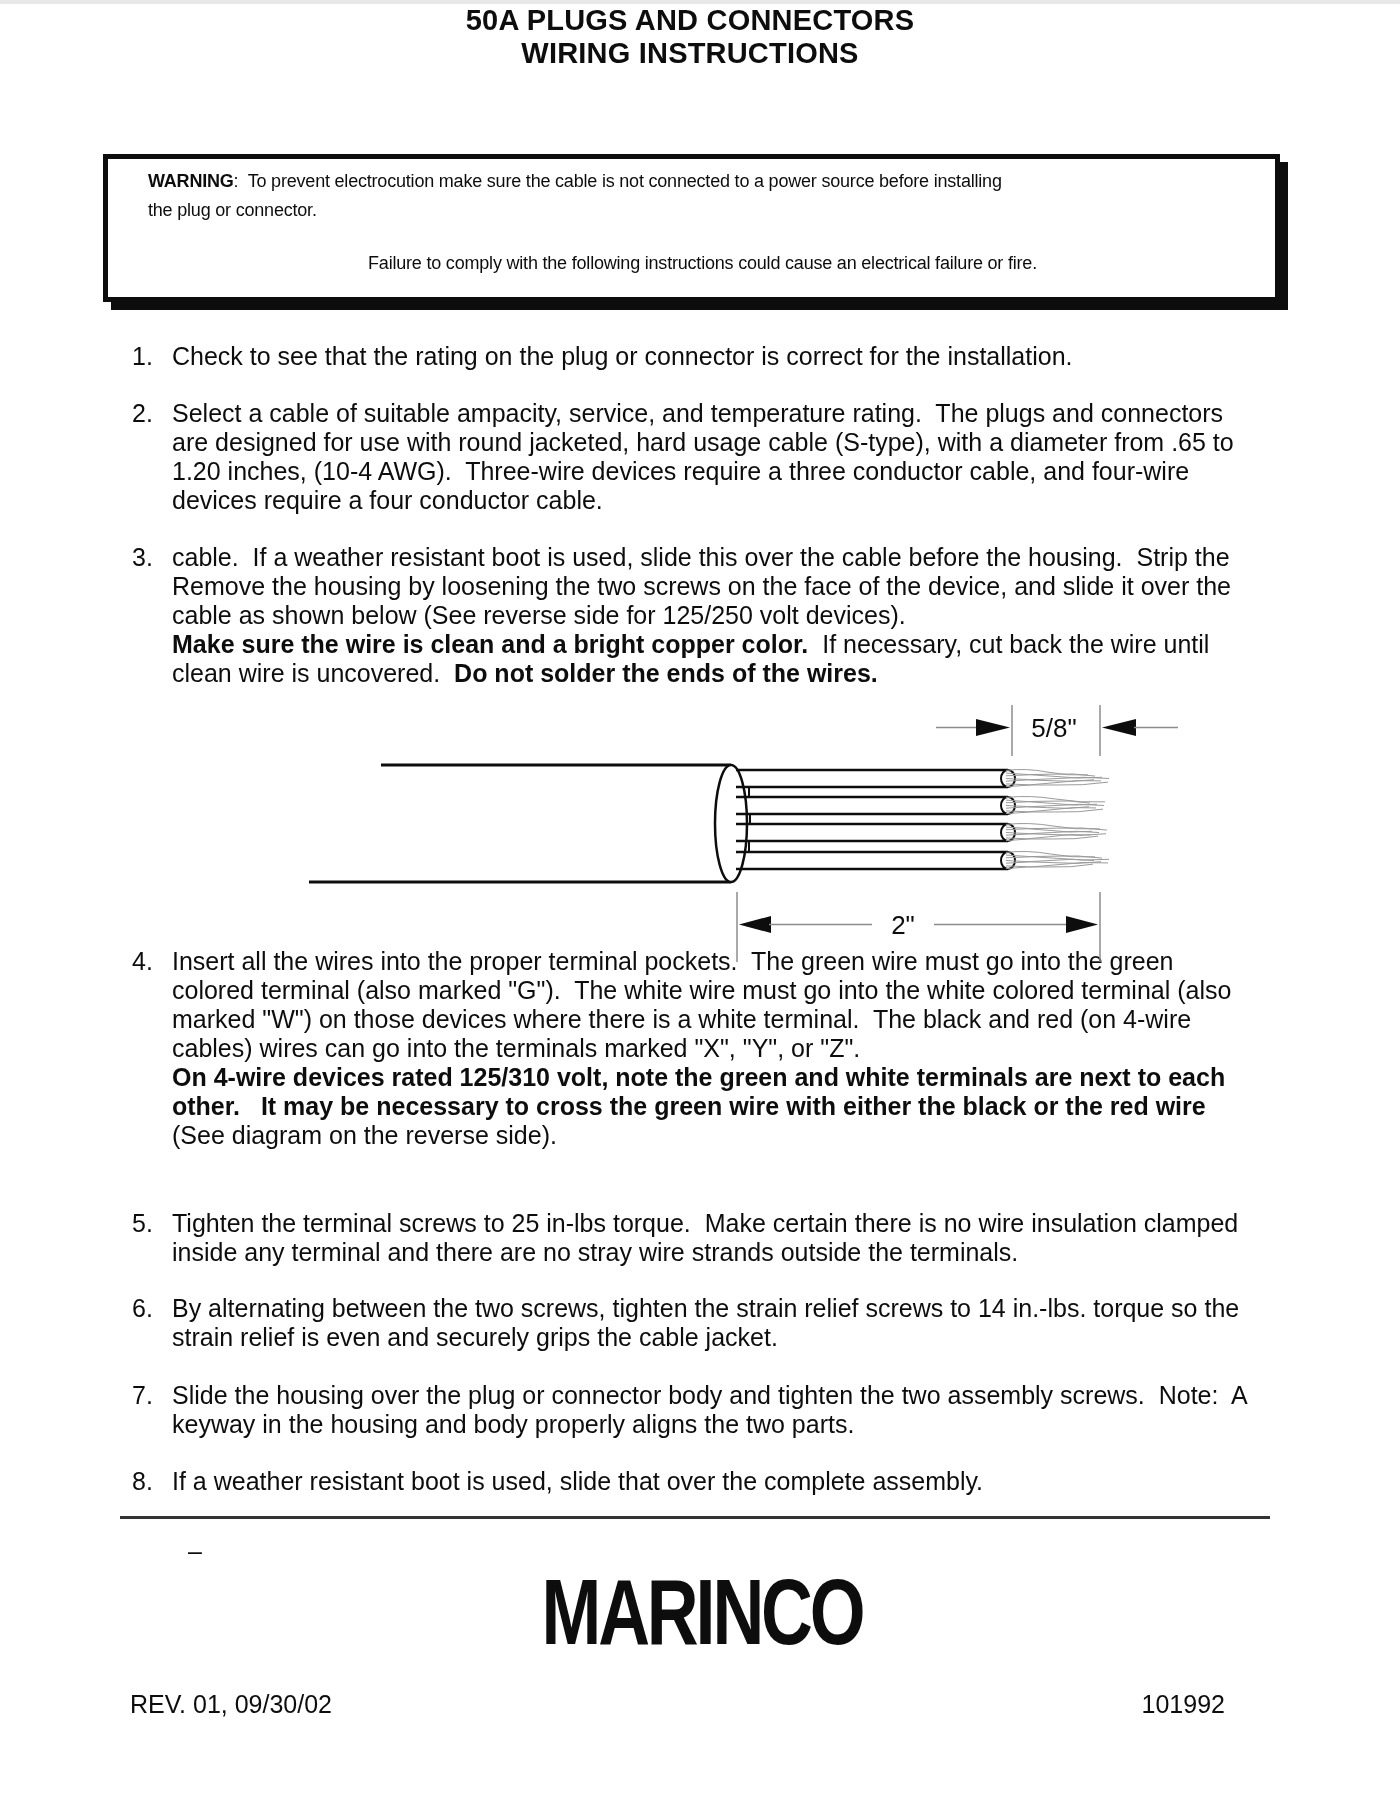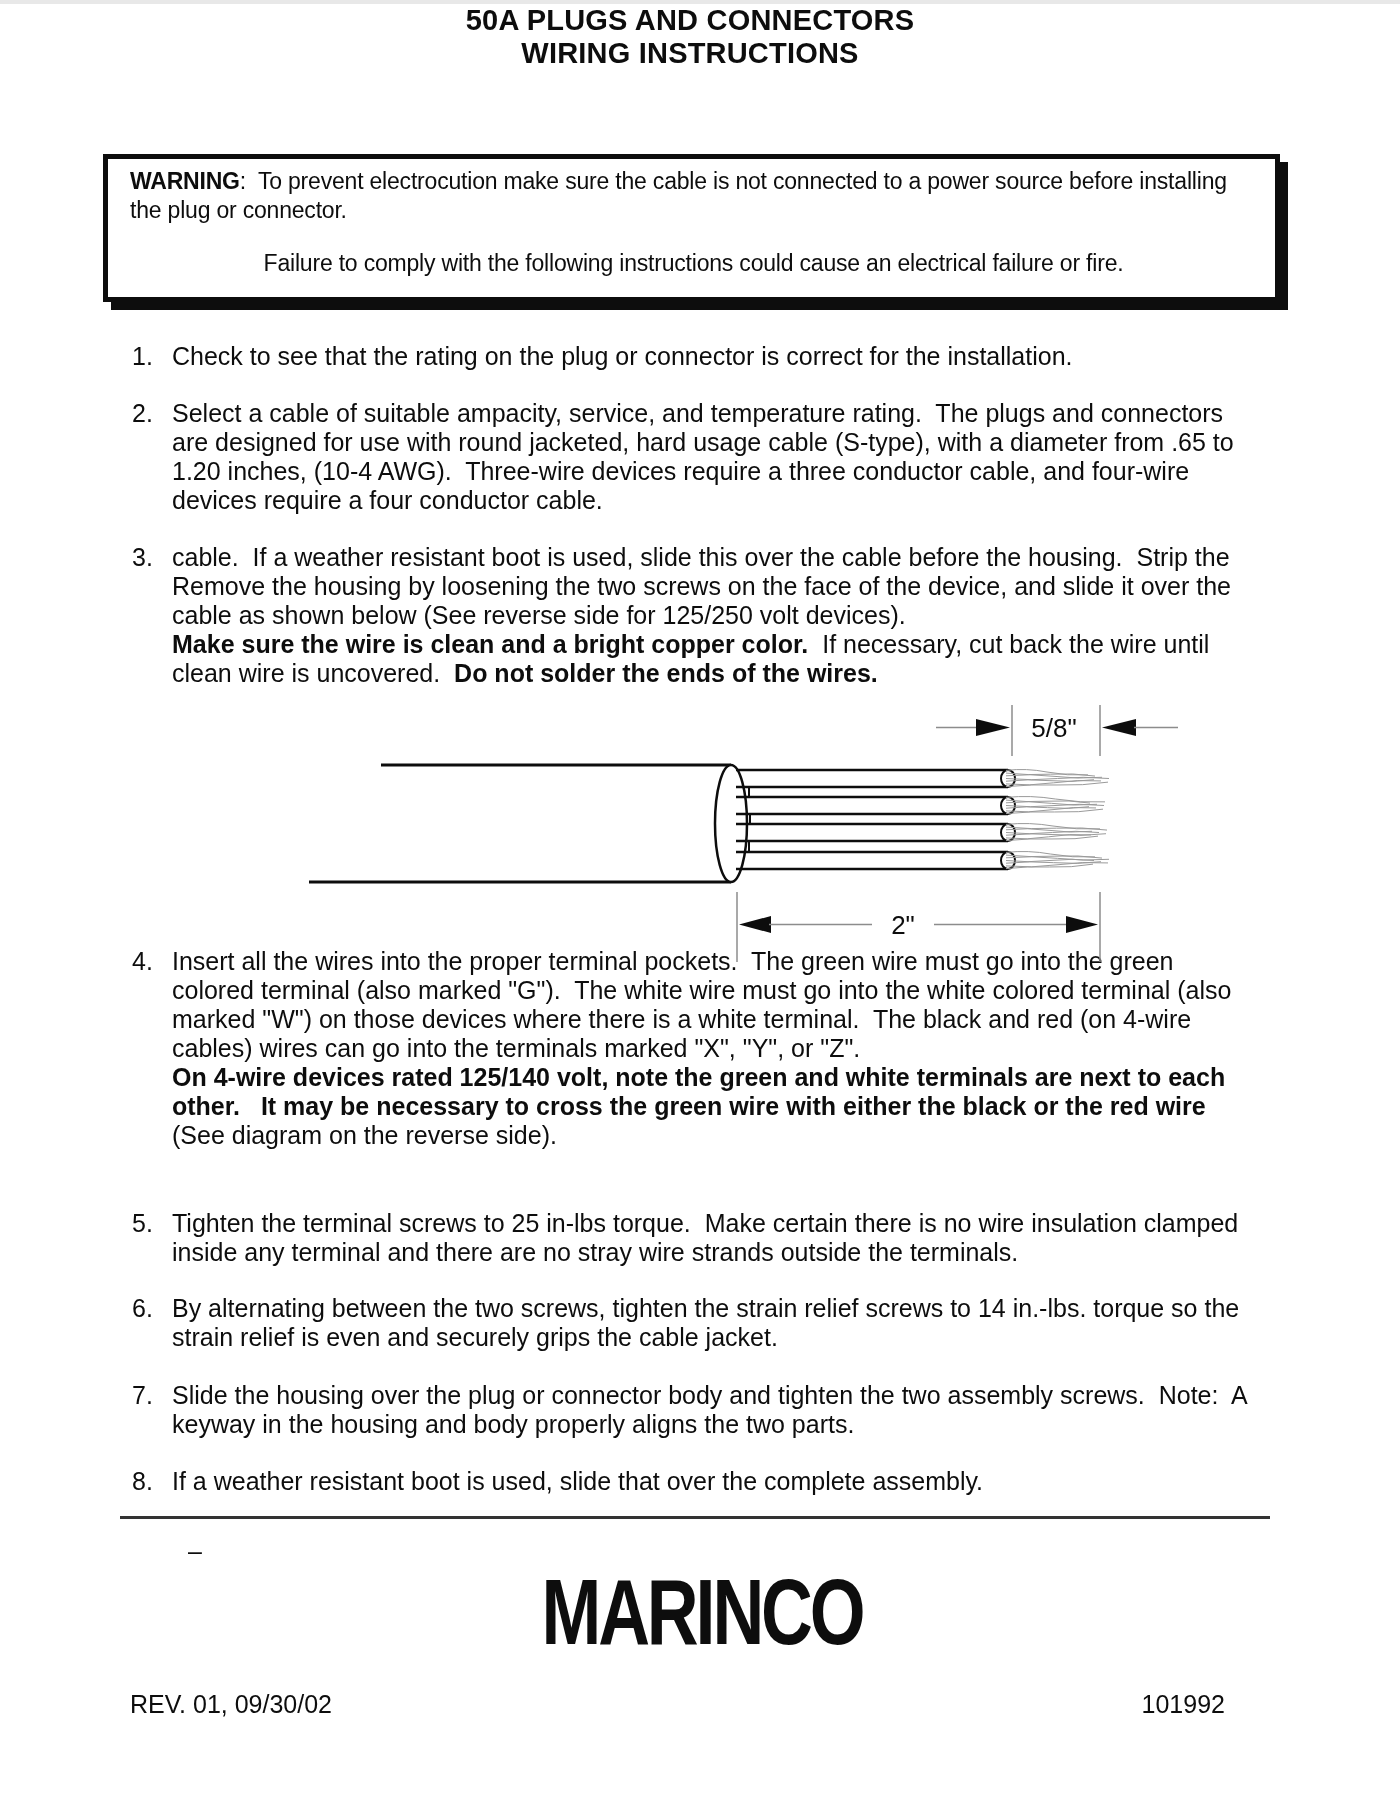--- a/index.html
+++ b/index.html
@@ -9,22 +9,22 @@
     margin:4px auto;
   }
   .title{
     position:absolute; left:0; top:80; width:1380px; text-align:center;
     font-weight:bold; font-size:29px; line-height:33px; letter-spacing:0.2px;
   }
   .warnbox{
     position:absolute; left:103px; top:150px; width:1177px; height:148px;
     box-sizing:border-box; border:5px solid #0d0d0d; background:#ffffff;
     box-shadow:8px 8px 0 0 #0d0d0d;
-    padding:8px 18px 0 22px;
-    font-size:23px; line-height:29px; letter-spacing:-0.2px;
+    padding:8px 18px 0 40px;
+    font-size:18px; line-height:29px; letter-spacing:-0.2px;
   }
   .wline{white-space:pre;}
   .wpara2{margin-top:24px;text-align:center;}
   .b{font-weight:bold;}
   .item{position:absolute; left:132px; width:1240px; font-size:25px; line-height:29px;}
   .item .num{position:absolute; left:0; top:0;}
   .item .ibody{margin-left:40px;}
   .line{white-space:pre;}
   .it1{top:338px;} .it2{top:395px;} .it3{top:539px;} .it4{top:943px;}
   .it5{top:1059px;} .it6{top:1205px;} .it7{top:1290px;} .it8{top:1377px;} .it9{top:1463px;}
@@ -87,21 +87,21 @@
         <div class="ibody">
           <div class="line"><span>Insert all the wires into the proper terminal pockets.  The green wire must go into the green</span></div>
           <div class="line"><span>colored terminal (also marked "G").  The white wire must go into the white colored terminal (also</span></div>
           <div class="line"><span>marked "W") on those devices where there is a white terminal.  The black and red (on 4-wire</span></div>
           <div class="line"><span>cables) wires can go into the terminals marked "X", "Y", or "Z".</span></div>
         </div>
       </div>
       <div class="item it5">
         <span class="num"></span>
         <div class="ibody">
-          <div class="line"><span class="b">On 4-wire devices rated 125/140 volt, note the green and white terminals are next to each</span></div>
+          <div class="line"><span class="b">On 4-wire devices rated 125/310 volt, note the green and white terminals are next to each</span></div>
           <div class="line"><span class="b">other.   It may be necessary to cross the green wire with either the black or the red wire</span></div>
           <div class="line"><span>(See diagram on the reverse side).</span></div>
         </div>
       </div>
       <div class="item it6">
         <span class="num">5.</span>
         <div class="ibody">
           <div class="line"><span>Tighten the terminal screws to 25 in-lbs torque.  Make certain there is no wire insulation clamped</span></div>
           <div class="line"><span>inside any terminal and there are no stray wire strands outside the terminals.</span></div>
         </div>

